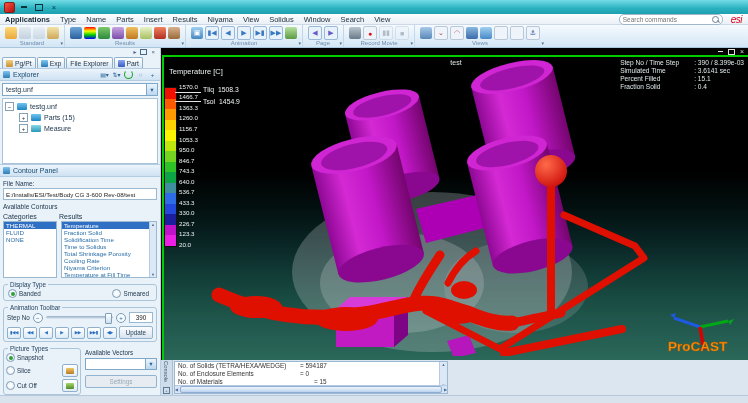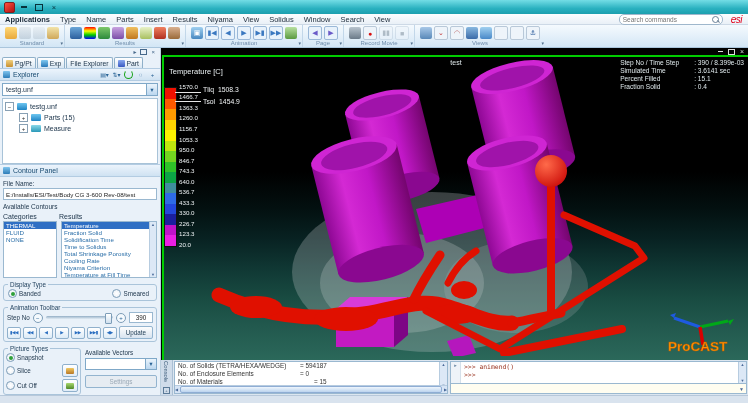--- a/index.html
+++ b/index.html
@@ -604,32 +604,15 @@
     <div class="svs">
         <span>▲</span>
         <span>▼</span>
       </div>
     <div class="shs">
         <span>◀</span>
         <span class="thumb"></span>
         <span>▶</span>
       </div>
   </div>
-  <div id="pypanel">
-    <div id="pyout">
-      <div id="pygutter">▸</div>
-      <div id="pylines">
-        <div>&gt;&gt;&gt; animend()</div>
-        <div>&gt;&gt;&gt;</div>
-      </div>
-      <div class="svs" style="right:0;position:absolute;height:100%">
-          <span>▲</span>
-          <span>▼</span>
-        </div>
-    </div>
-    <div id="pyin">
-      <input style="">
-      <span class="dd">▼</span>
-    </div>
-  </div>
 </div>
 
 <div id="statusbar" class="abs"></div>
 
 </body></html>

